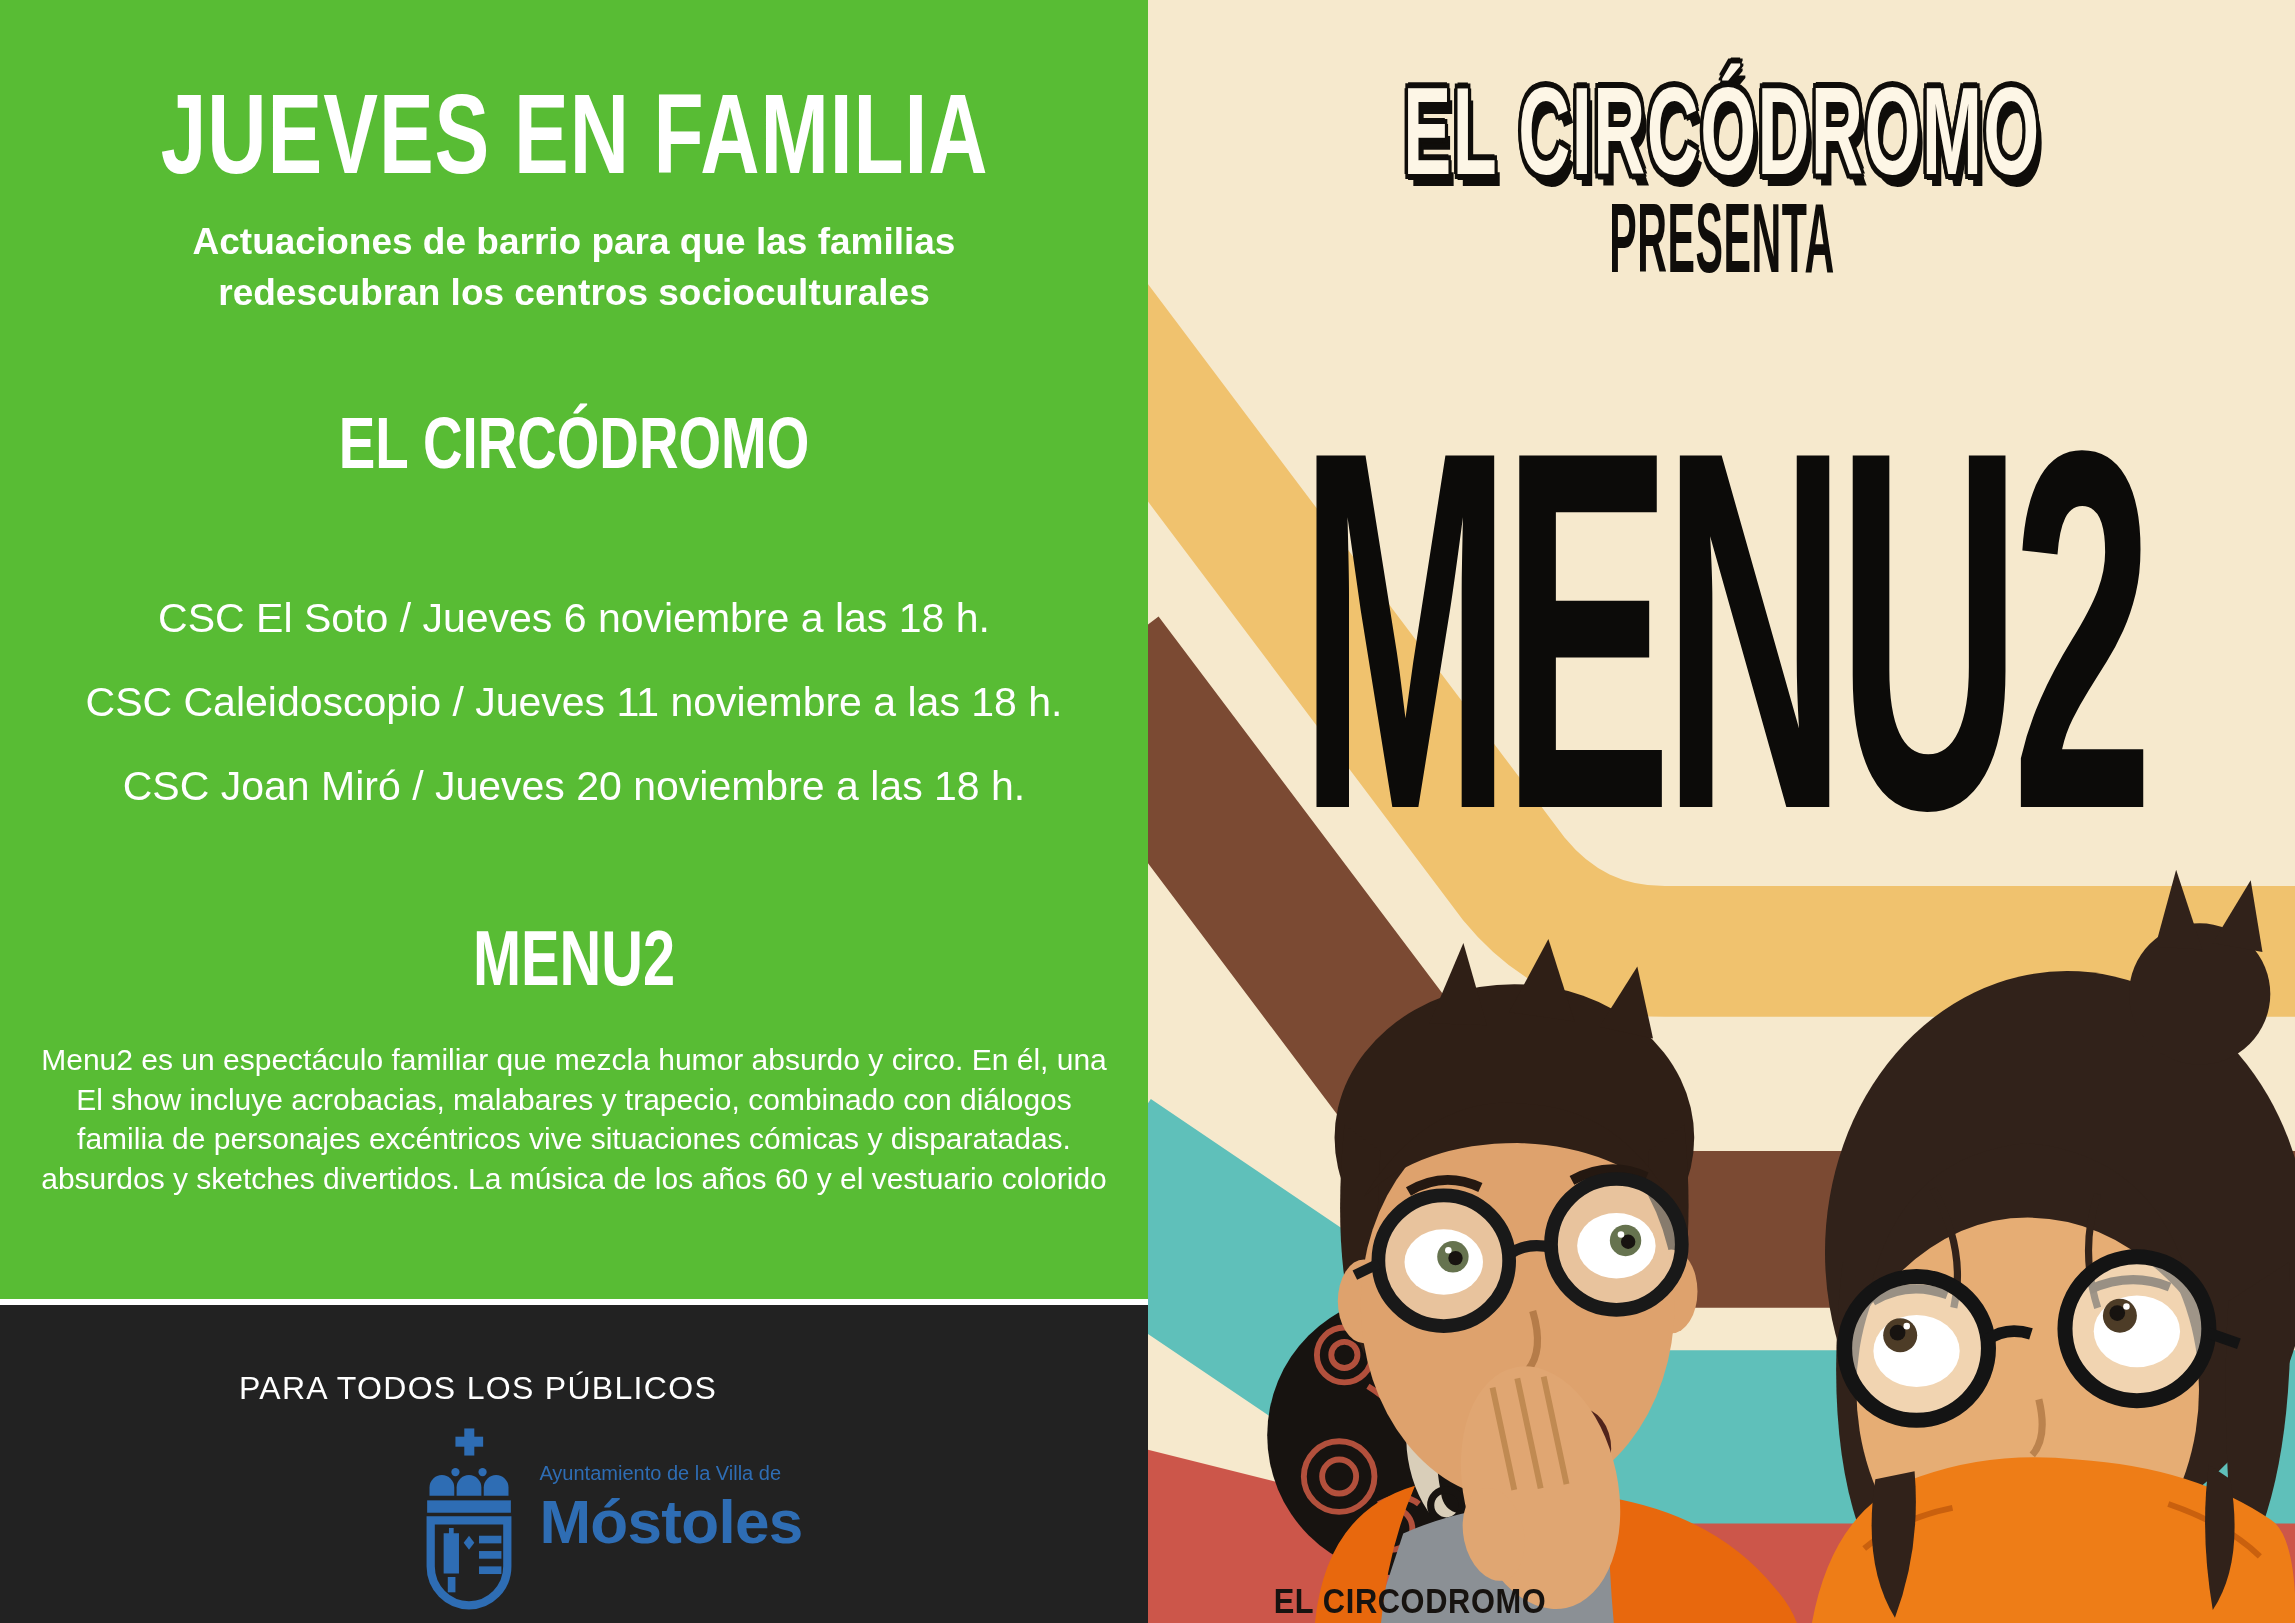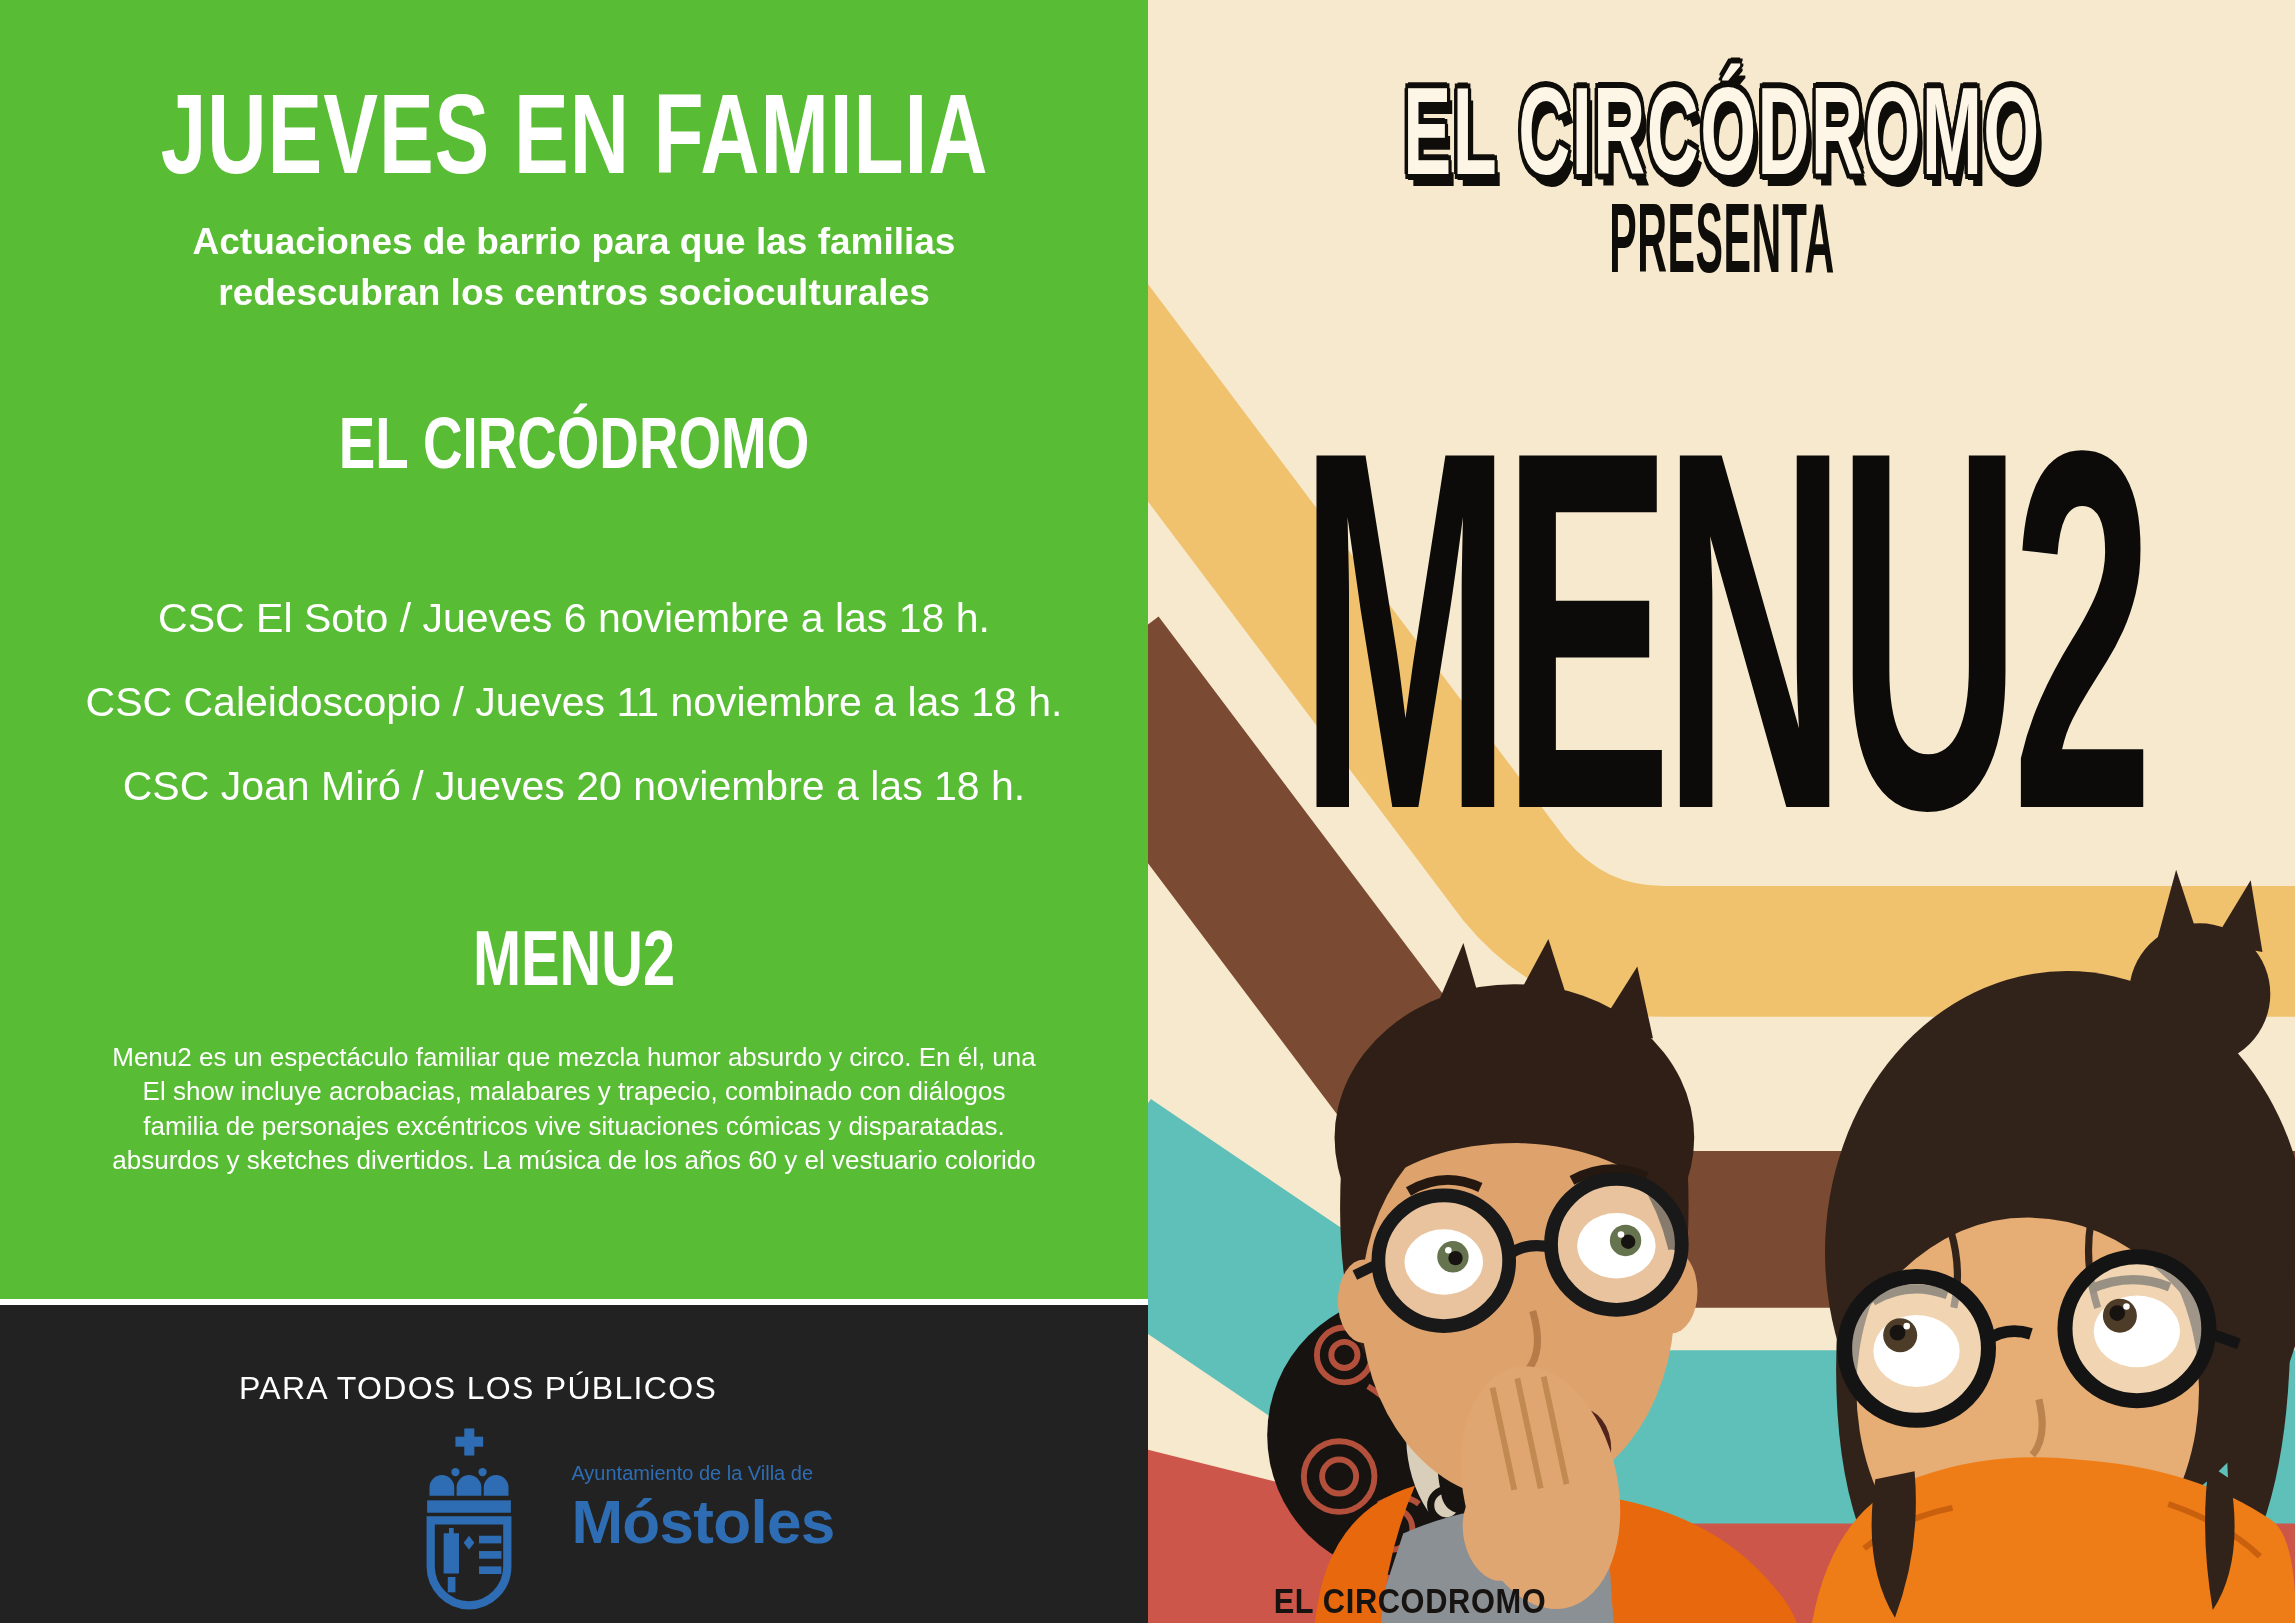--- a/index.html
+++ b/index.html
@@ -11,23 +11,23 @@
   
   #left-panel{left:0;top:0;width:1148px;height:1305px;background:#58bc34;}
   .lp-block{left:0;width:1148px;text-align:center;color:#ffffff;}
   .cond{transform:scaleX(0.72);transform-origin:50% 50%;}
   .cond75{transform:scaleX(0.75);transform-origin:50% 50%;}
   #lp-title{top:77px;font-size:114px;font-weight:bold;line-height:1.0;letter-spacing:1.3px;white-space:nowrap;}
   #lp-subtitle{top:216px;font-size:37px;font-weight:bold;line-height:1.38;}
   #lp-section-title{top:401px;font-size:73px;font-weight:bold;white-space:nowrap;}
   #lp-schedule{top:576px;font-size:41px;font-weight:normal;line-height:2.05;white-space:nowrap;}
   #lp-show-title{top:914px;font-size:77px;font-weight:bold;}
-  #lp-desc{top:1040px;font-size:26px;font-weight:400;line-height:1.32;white-space:nowrap;}
+  #lp-desc{top:1040px;font-size:30px;font-weight:400;line-height:1.32;white-space:nowrap;}
   #lp-audience{top:1370px;left:-96px;font-size:32px;font-weight:400;letter-spacing:1.3px;}
-  #lp-logo{left:413px;top:1418px;width:471px;height:196px;display:flex;align-items:flex-start;gap:32px;}
+  #lp-logo{left:413px;top:1418px;width:471px;height:196px;display:flex;align-items:flex-start;}
   #lp-logo .crest{width:112px;height:193px;flex:0 0 auto;}
   #lp-logo .logo-text{margin-left:14.4px;margin-top:44px;color:#2e6db4;text-align:left;}
   #lp-logo .logo-org{font-size:20px;font-weight:400;}
   #lp-logo .logo-city{font-size:62px;font-weight:bold;margin-top:1.3px;letter-spacing:-0.7px;}
   #lp-bottom-strip{left:0;bottom:0;width:1148px;height:6.5px;background:#ffffff;}
   
   #right-panel{left:1148px;top:0;width:1148px;height:1623px;background:#f6e9cd;}
   #rp-art{left:0;top:0;width:1148px;height:1623px;}
   .rp-text{left:0;width:1148px;text-align:center;color:#0f0d0a;}
   #rp-company{

